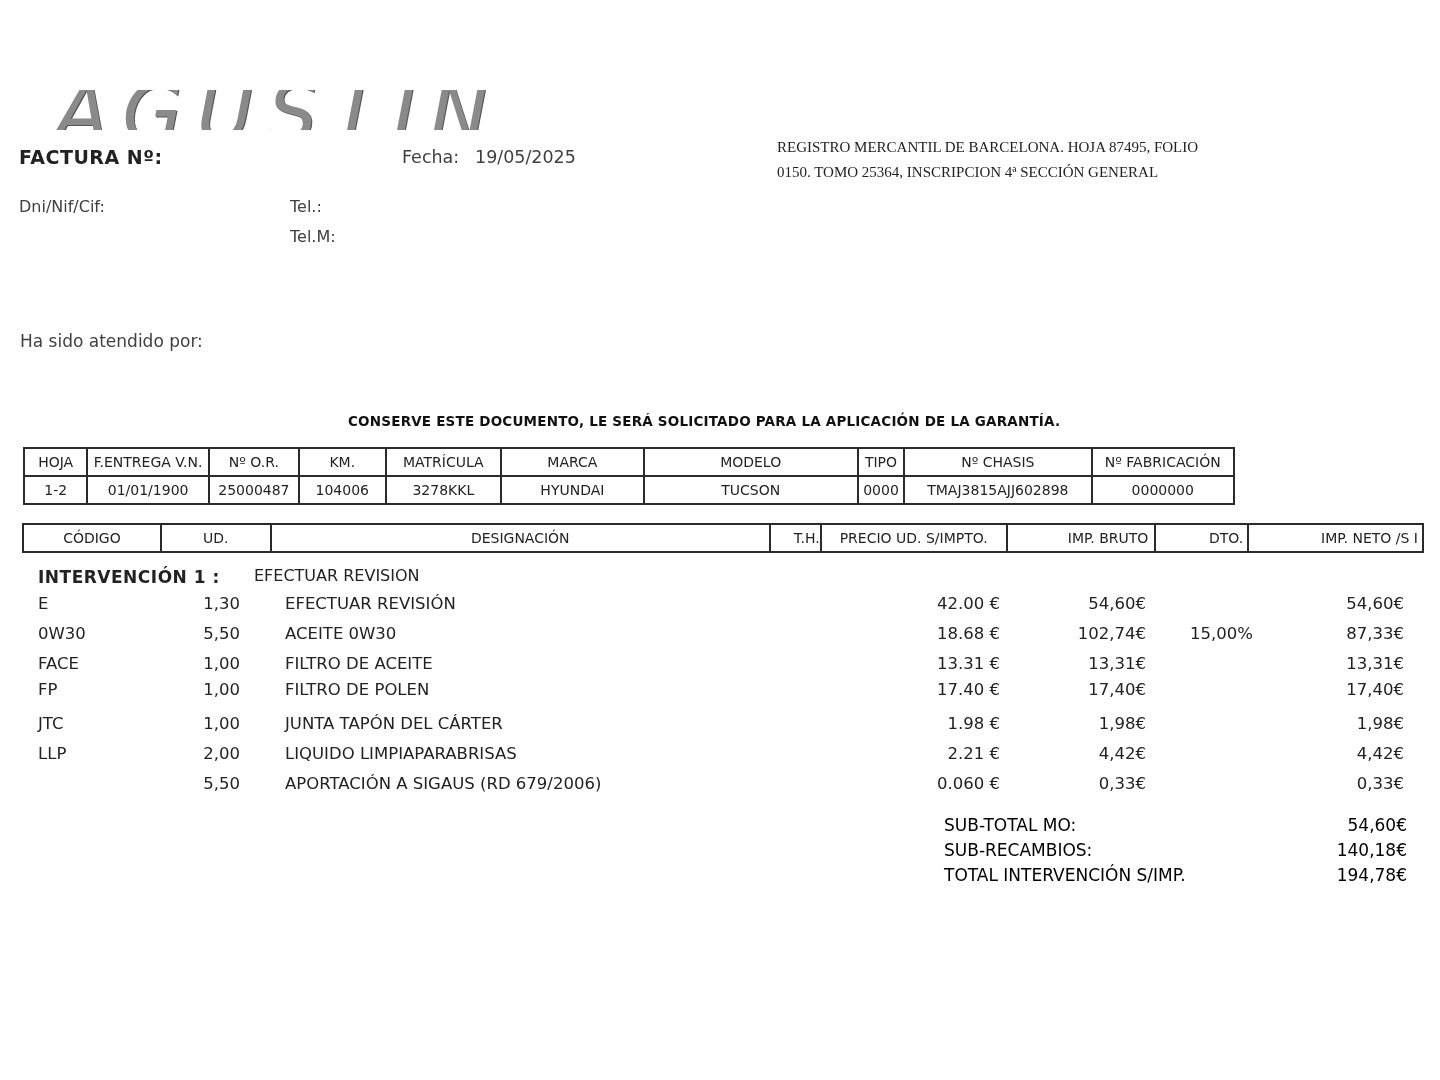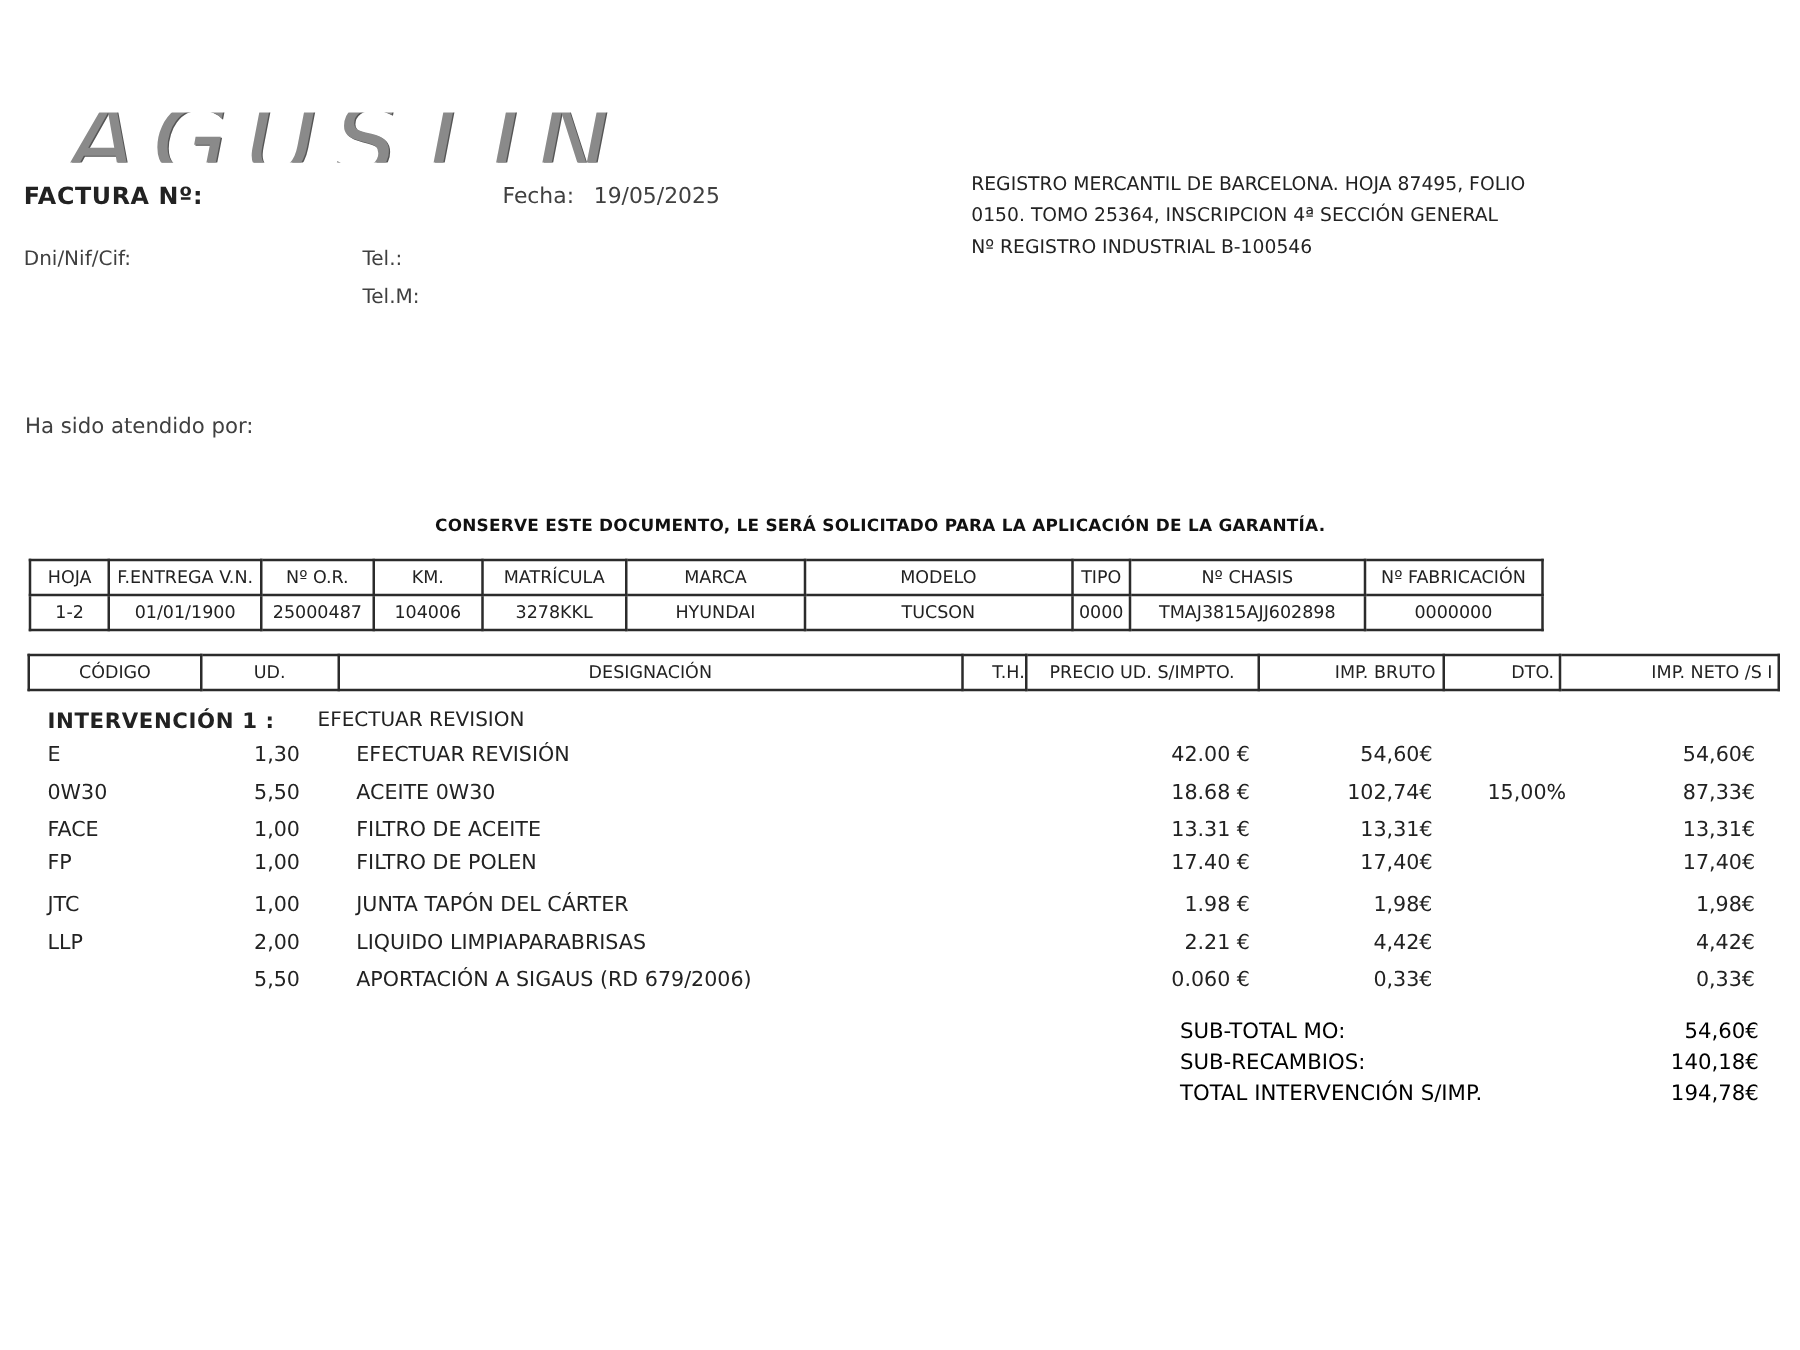--- a/index.html
+++ b/index.html
@@ -54,24 +54,23 @@
 
 <div class="abs hdr-label" style="left:19px; top:146px;">FACTURA Nº:</div>
 <div class="abs small" style="left:190px; top:148px;"></div>
 <div class="abs small" style="left:402px; top:147px; font-size:17.5px;">Fecha:</div>
 <div class="abs small" style="left:475px; top:147px; font-size:17.5px;">19/05/2025</div>
 
 <div class="abs small" style="left:19px; top:197px;">Dni/Nif/Cif:</div>
 <div class="abs small" style="left:290px; top:197px;">Tel.:</div>
 <div class="abs small" style="left:290px; top:227px;">Tel.M:</div>
 
-<div class="abs reg" style="left:777px; top:135px;">
+<div class="abs reg" style="left:777px; top:135px;font-family:Liberation Serif, serif;">
   <div>REGISTRO MERCANTIL DE BARCELONA. HOJA 87495, FOLIO</div>
   <div>0150. TOMO 25364, INSCRIPCION 4ª SECCIÓN GENERAL</div>
-  <div>Nº REGISTRO INDUSTRIAL B-100546</div>
 </div>
 
 <div class="abs small" style="left:20px; top:331px; font-size:17px;">Ha sido atendido por:</div>
 
 <div class="abs notice" style="left:348px; top:413px;">CONSERVE ESTE DOCUMENTO, LE SERÁ SOLICITADO PARA LA APLICACIÓN DE LA GARANTÍA.</div>
 
 <table class="grid vehicle">
   <colgroup>
     <col style="width:74px">
       <col style="width:137px">

